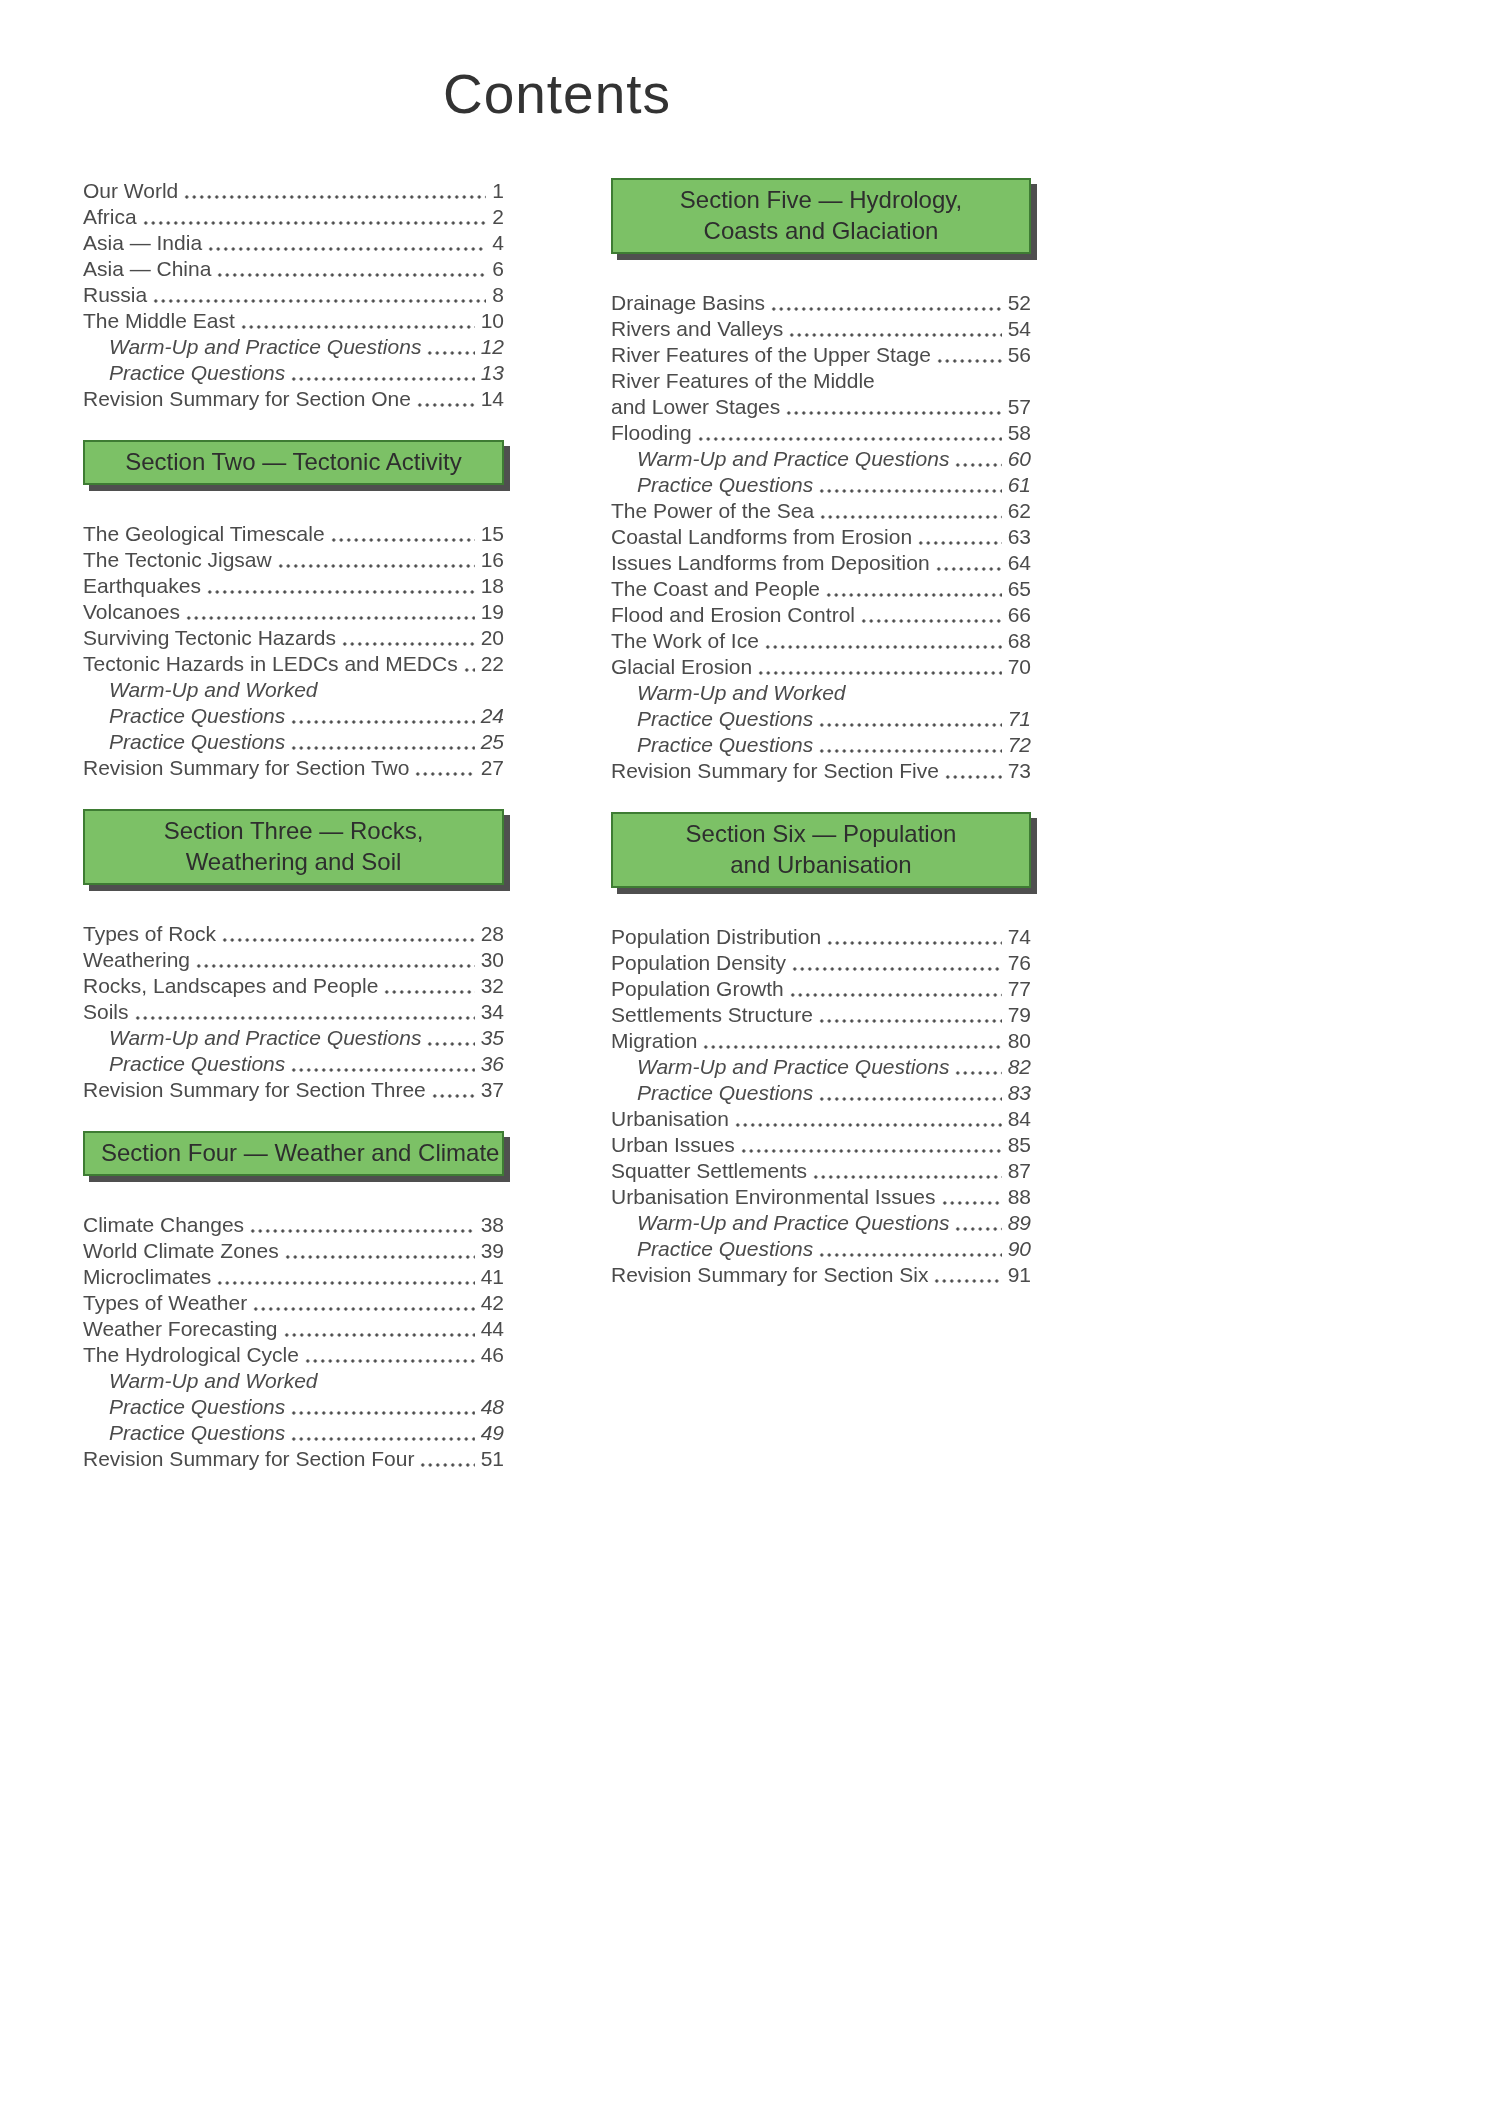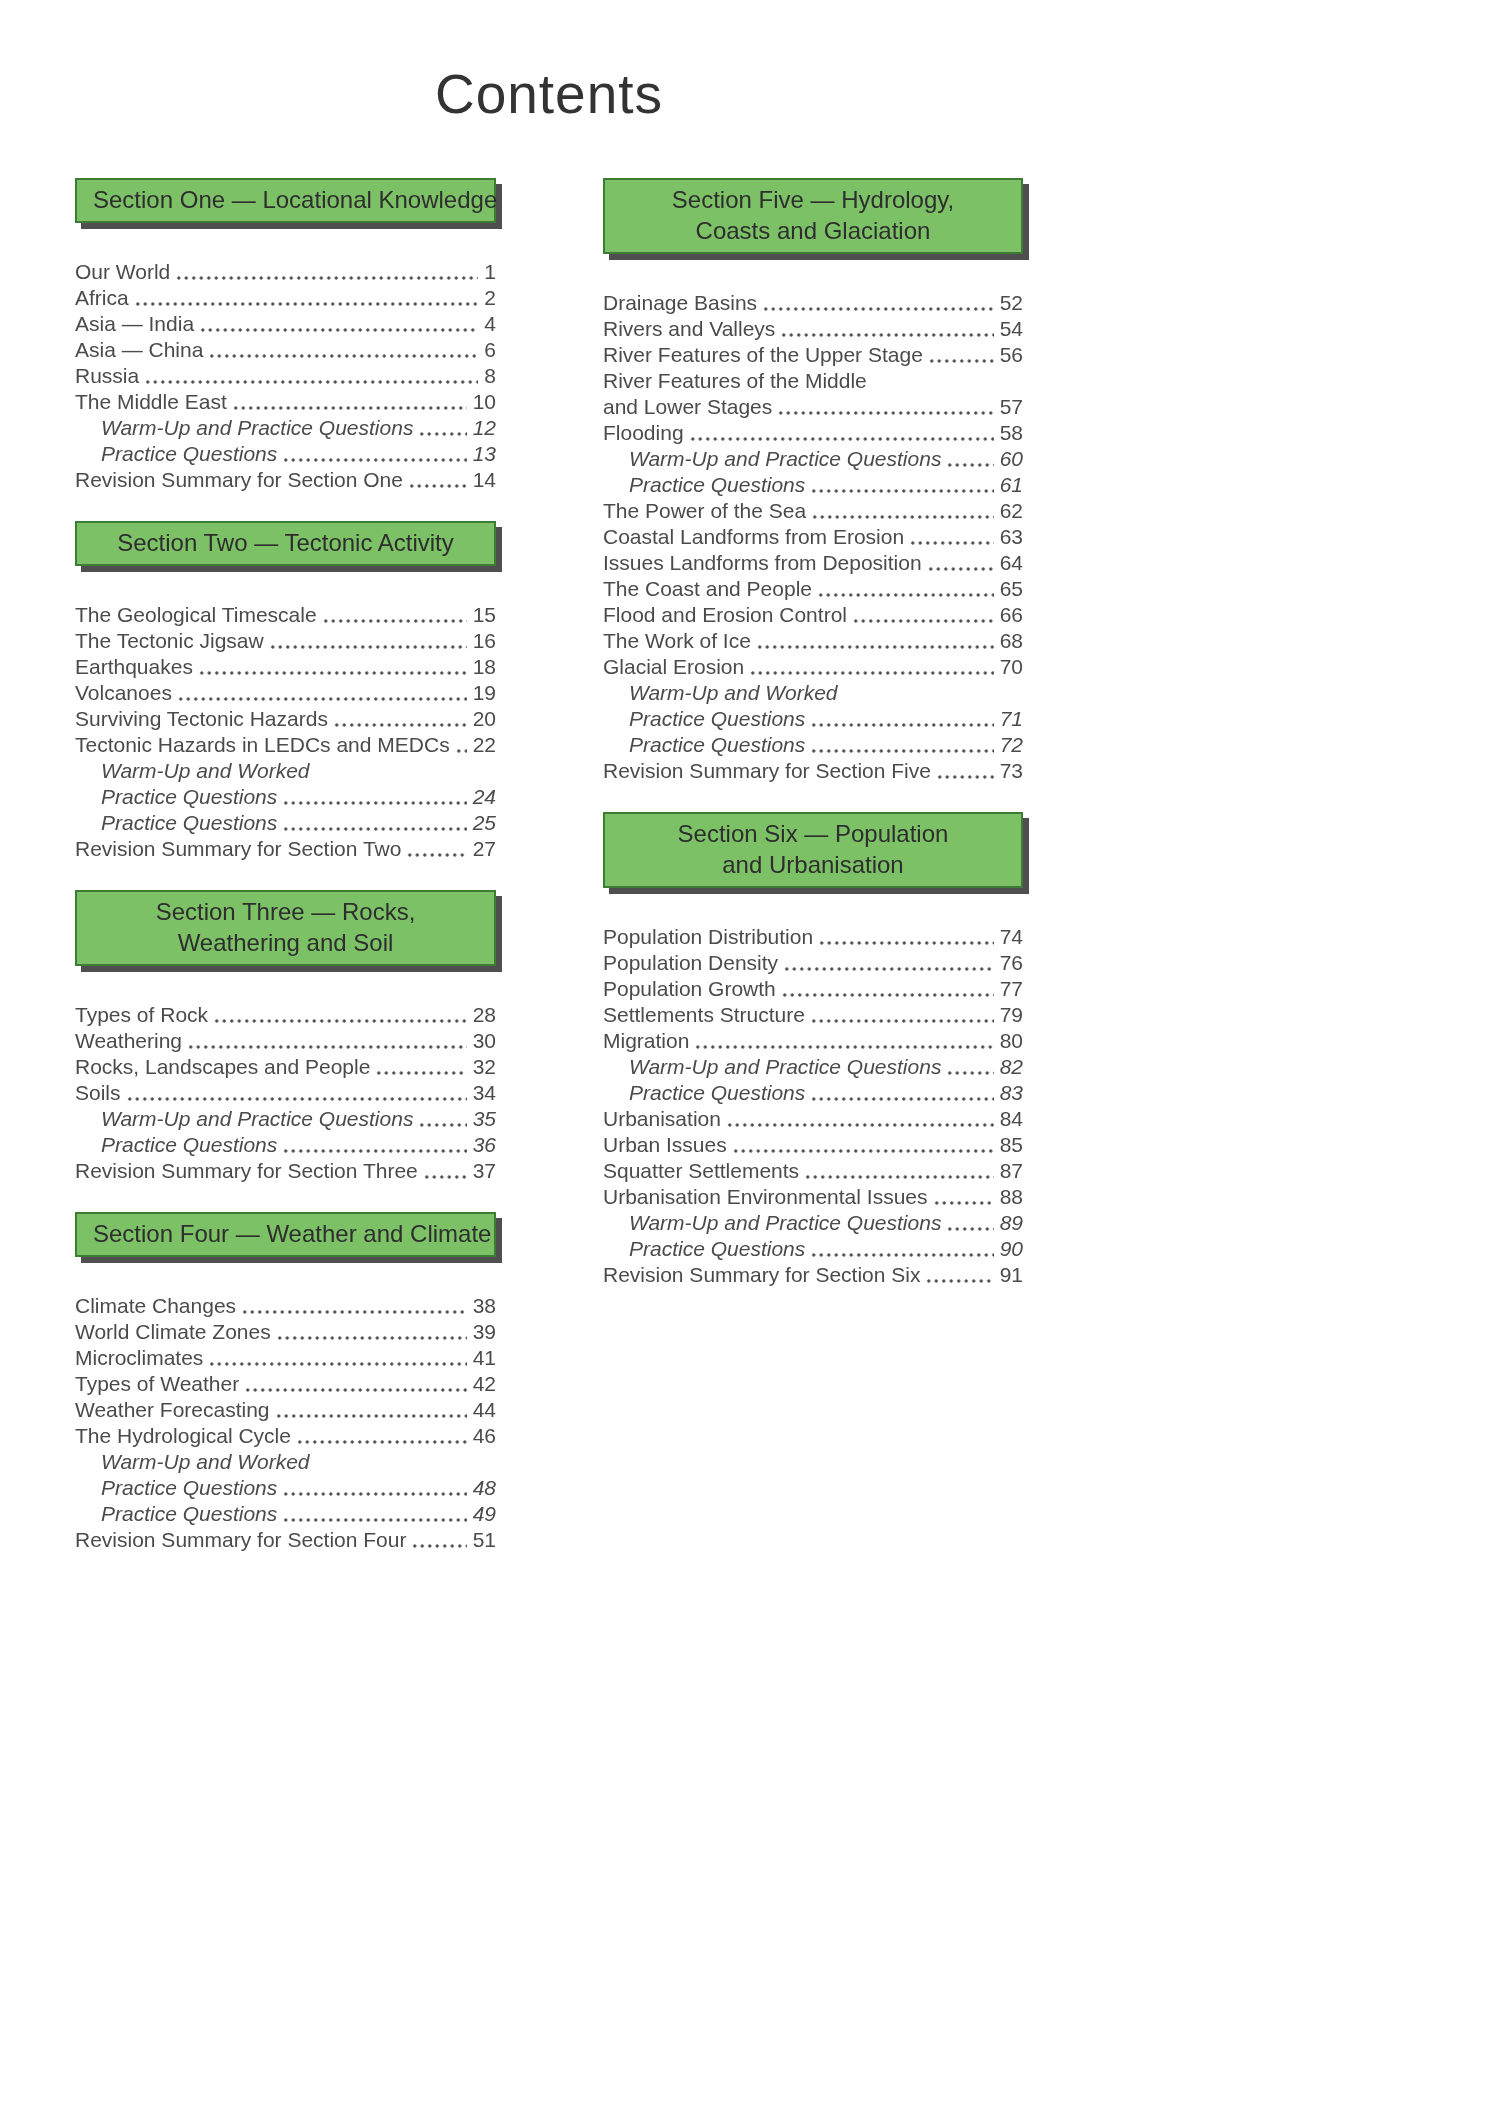--- a/index.html
+++ b/index.html
@@ -18,21 +18,21 @@
   }
   .page {
     position: relative;
     width: 1500px;
     height: 2122px;
     background: #ffffff;
     overflow: hidden;
   }
   .content {
     position: absolute;
-    left: 75px;
+    left: 83px;
     top: 62px;
     width: 948px;
   }
   .page-title {
     text-align: center;
     font-size: 55px;
     font-weight: 500;
     letter-spacing: 1px;
     color: var(--heading-text);
     margin-bottom: 52px;
@@ -92,23 +92,20 @@
 </style>
 </head>
 <body>
 
 <div class="page">
   <div class="content">
     <div class="page-title">Contents</div>
     <div class="columns">
         <div class="toc-column col-0">
           <div class="section-group">
-            <div class="section-box">
-              <div class="section-heading-line">Section One — Locational Knowledge</div>
-            </div>
             <div class="entry-list">
               <div class="entry">
                 <span class="entry-label">Our World</span>
                 <span class="dots"></span>
                 <span class="entry-page">1</span>
               </div>
               <div class="entry">
                 <span class="entry-label">Africa</span>
                 <span class="dots"></span>
                 <span class="entry-page">2</span>

